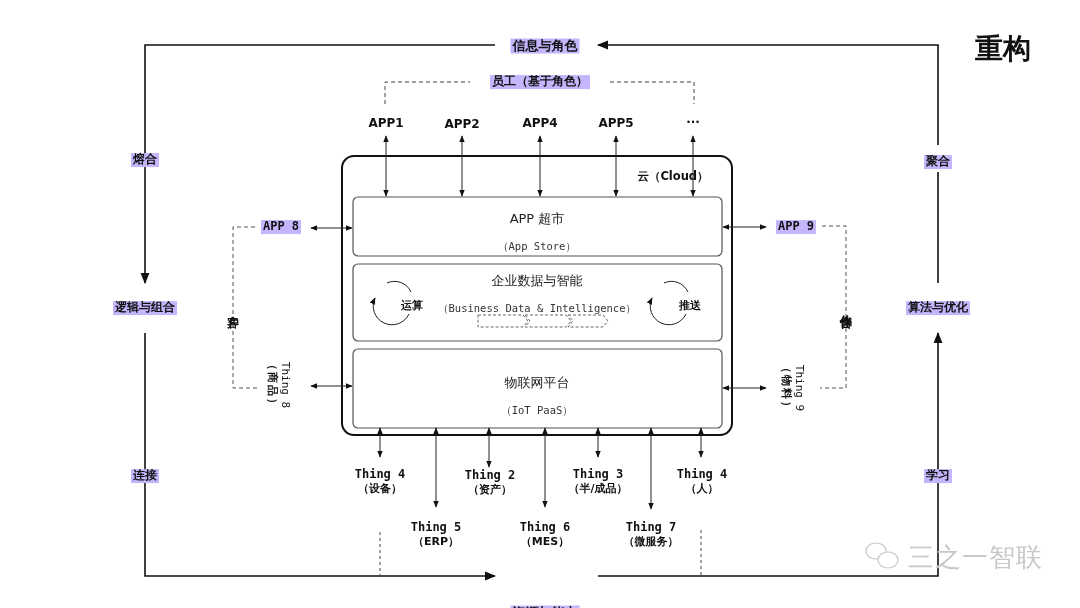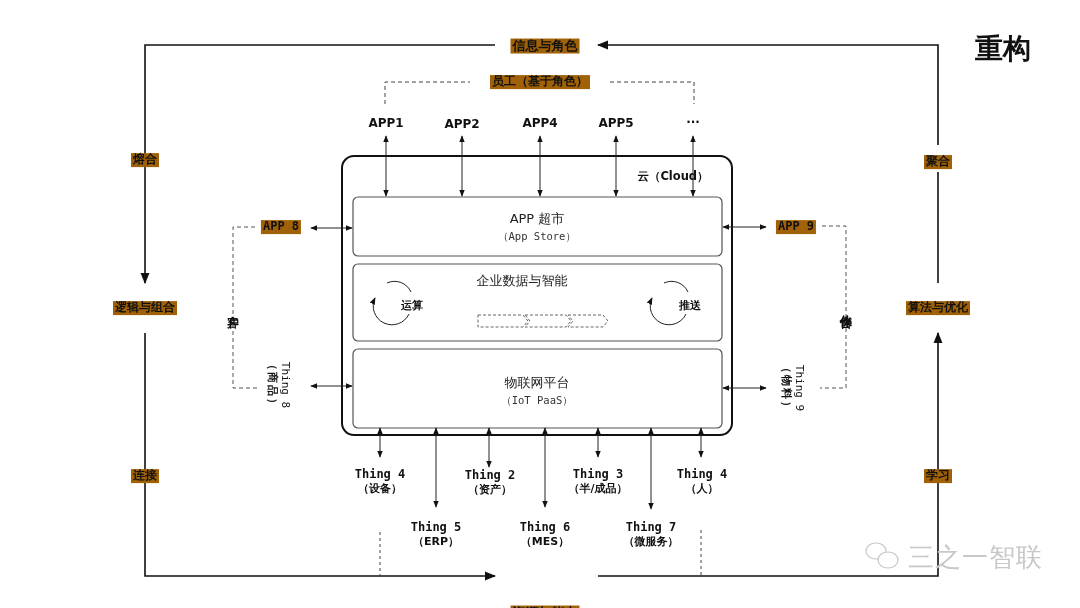--- a/index.html
+++ b/index.html
@@ -1,26 +1,26 @@
 <!DOCTYPE html>
 <html><head>
 <meta charset="utf-8">
 <style>
   html, body { margin: 0; padding: 0; background: #ffffff; }
   body { width: 1080px; height: 608px; position: relative; overflow: hidden;
          font-family: "DejaVu Sans", sans-serif; color: #111; }
   svg#diagram { position: absolute; left: 0; top: 0; }
   .lbl { position: absolute; white-space: nowrap; font-weight: bold; font-size: 12px;
-         transform: translate(-50%, -50%); background: #a16207; padding: 0 2px; line-height: 1.15; text-align: center; }
+         transform: translate(-50%, -50%); background: #c4b5fd; padding: 0 2px; line-height: 1.15; text-align: center; }
   .lbl-plain { background: transparent; }
   .title { position: absolute; left: 975px; top: 30px; font-size: 28px; font-weight: bold; }
   .mono { font-family: "DejaVu Sans Mono", monospace; }
   .box-title { position: absolute; transform: translateX(-50%); text-align: center; white-space: nowrap; color: #222; }
   .box-title .main { font-size: 13px; }
-  .box-title .sub { font-family: "DejaVu Sans Mono", monospace; font-size: 10.5px; color: #333; margin-top: 2px; }
+  .box-title .sub { font-family: "DejaVu Sans Mono", monospace; font-size: 10.5px; color: #333; margin-top: 12px; }
   .thing { position: absolute; transform: translateX(-50%); text-align: center; font-family: "DejaVu Sans Mono", monospace;
            font-weight: bold; font-size: 12px; line-height: 1.35; white-space: nowrap; }
   .thing .sub { font-family: "DejaVu Sans", sans-serif; font-size: 11px; }
   .vert { position: absolute; writing-mode: vertical-rl; font-weight: bold; font-size: 12px; background: #fff; line-height: 1; transform: translate(-50%, -50%); }
   .rot { position: absolute; font-family: "DejaVu Sans Mono", monospace; font-size: 11px; white-space: nowrap;
          transform: translate(-50%, -50%) rotate(90deg); text-align: center; line-height: 1.2; }
   .rot .cn { font-weight: bold; letter-spacing: 2px; }
   .watermark { position: absolute; left: 868px; top: 540px; font-size: 26px; color: #c8c8c8; letter-spacing: 1px; }
 </style>
 </head>
@@ -128,22 +128,23 @@
 <div class="lbl lbl-plain" style="left:540px;top:124px;">APP4</div>
 <div class="lbl lbl-plain" style="left:616px;top:124px;">APP5</div>
 <div class="lbl lbl-plain" style="left:693px;top:123px;">···</div>
 
 <div class="lbl lbl-plain" style="left:673px;top:177px;font-size:11.5px;">云（Cloud）</div>
 
 <div class="box-title" style="left:537px;top:210px;">
   <div class="main">APP 超市</div>
   <div class="sub">（App Store）</div>
 </div>
-<div class="box-title" style="left:522px;top:272px;">
+<div class="box-title" style="left:537px;top:272px;">
   <div class="main">企业数据与智能</div>
+  <div class="sub">（Business Data &amp; Intelligence）</div>
 </div>
 <div class="lbl lbl-plain" style="left:412px;top:306px;font-size:11px;">运算</div>
 <div class="lbl lbl-plain" style="left:690px;top:306px;font-size:11px;">推送</div>
 <div class="box-title" style="left:537px;top:374px;">
   <div class="main">物联网平台</div>
   <div class="sub">（IoT PaaS）</div>
 </div>
 
 <div class="lbl mono" style="left:281px;top:227px;">APP 8</div>
 <div class="vert" style="left:233px;top:306px;">客户</div>

